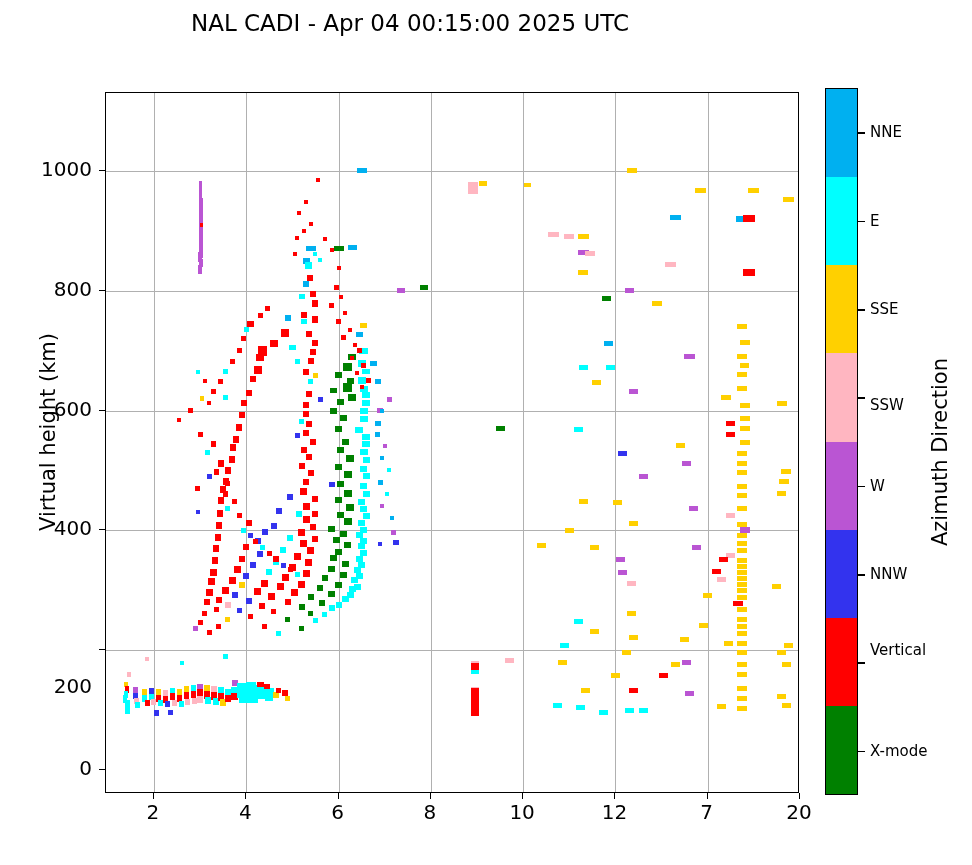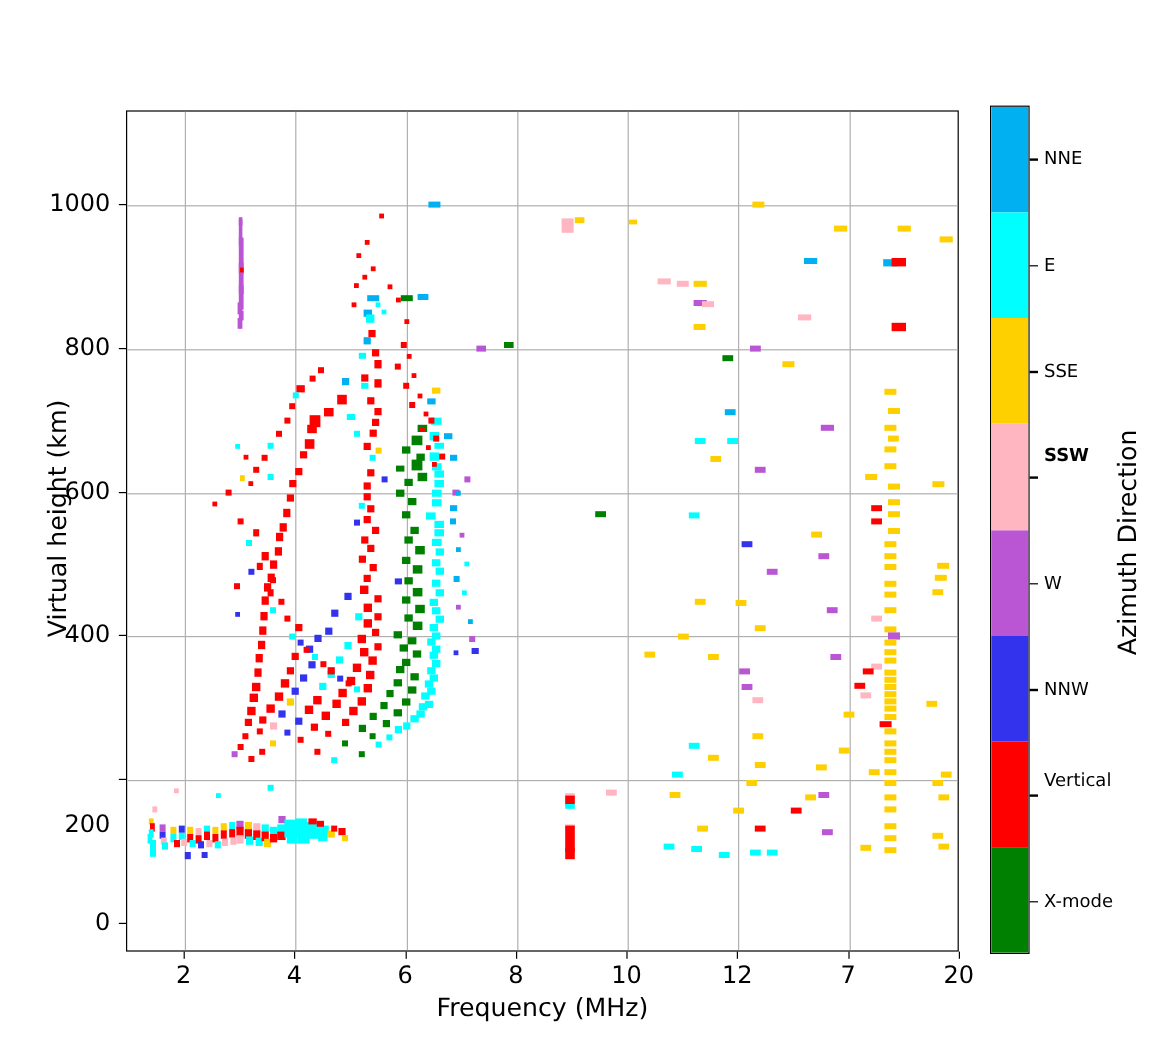--- a/index.html
+++ b/index.html
@@ -35,20 +35,21 @@
   .cbtick{position:absolute;left:858px;width:7px;height:1.6px;background:#000;}
   .cblab{position:absolute;left:870px;font-size:15px;color:#000;white-space:nowrap;transform:translateY(-50%);}
   #cbtitle{position:absolute;left:800px;top:440px;width:280px;text-align:center;font-size:21px;color:#000;
            transform:rotate(-90deg);transform-origin:center center;}
 </style>
 </head>
 <body>
 
 <div id="root">
 
+  <div id="title">NAL CADI - Apr 04 00:15:00 2025 UTC</div>
 
   <div id="plot">
     <div id="grid">
         <div class="gl-v" style="left: 47.9894px;"></div>
         <div class="gl-v" style="left: 140.277px;"></div>
         <div class="gl-v" style="left: 232.564px;"></div>
         <div class="gl-v" style="left: 324.851px;"></div>
         <div class="gl-v" style="left: 417.138px;"></div>
         <div class="gl-v" style="left: 509.426px;"></div>
         <div class="gl-v" style="left: 601.713px;"></div>
@@ -592,42 +593,41 @@
       <div class="ytick" style="top: 529.376px;"></div>
       <div class="ylab" style="top: 516.376px;">400</div>
       <div class="ytick" style="top: 409.547px;"></div>
       <div class="ylab" style="top: 396.547px;">600</div>
       <div class="ytick" style="top: 289.718px;"></div>
       <div class="ylab" style="top: 276.718px;">800</div>
       <div class="ytick" style="top: 169.889px;"></div>
       <div class="ylab" style="top: 156.889px;">1000</div>
     </div>
 
-  <div id="xtitle">Frequency (MHz)</div>
   <div id="ytitle">Virtual height (km)</div>
 
   <div id="cbar">
       <div class="cband" style="height: 12.5%; background: rgb(0, 176, 240);"></div>
       <div class="cband" style="height: 12.5%; background: rgb(0, 255, 255);"></div>
       <div class="cband" style="height: 12.5%; background: rgb(255, 208, 0);"></div>
       <div class="cband" style="height: 12.5%; background: rgb(255, 182, 193);"></div>
       <div class="cband" style="height: 12.5%; background: rgb(186, 85, 211);"></div>
       <div class="cband" style="height: 12.5%; background: rgb(51, 51, 238);"></div>
       <div class="cband" style="height: 12.5%; background: rgb(255, 0, 0);"></div>
       <div class="cband" style="height: 12.5%; background: rgb(0, 128, 0);"></div>
     </div>
   <div id="cbdecor">
       <div class="cbtick" style="top: 132.188px;"></div>
       <div class="cblab" style="top: 132.188px;">NNE</div>
       <div class="cbtick" style="top: 220.562px;"></div>
       <div class="cblab" style="top: 220.562px;">E</div>
       <div class="cbtick" style="top: 308.938px;"></div>
       <div class="cblab" style="top: 308.938px;">SSE</div>
       <div class="cbtick" style="top: 397.312px;"></div>
-      <div class="cblab" style="top: 379px; font-weight: bold;">SSW</div>
+      <div class="cblab" style="top: 405px;">SSW</div>
       <div class="cbtick" style="top: 485.688px;"></div>
       <div class="cblab" style="top: 485.688px;">W</div>
       <div class="cbtick" style="top: 574.062px;"></div>
       <div class="cblab" style="top: 574.062px;">NNW</div>
       <div class="cbtick" style="top: 662.438px;"></div>
       <div class="cblab" style="top: 650px;">Vertical</div>
       <div class="cbtick" style="top: 750.812px;"></div>
       <div class="cblab" style="top: 750.812px;">X-mode</div>
     </div>
   <div id="cbtitle">Azimuth Direction</div>

